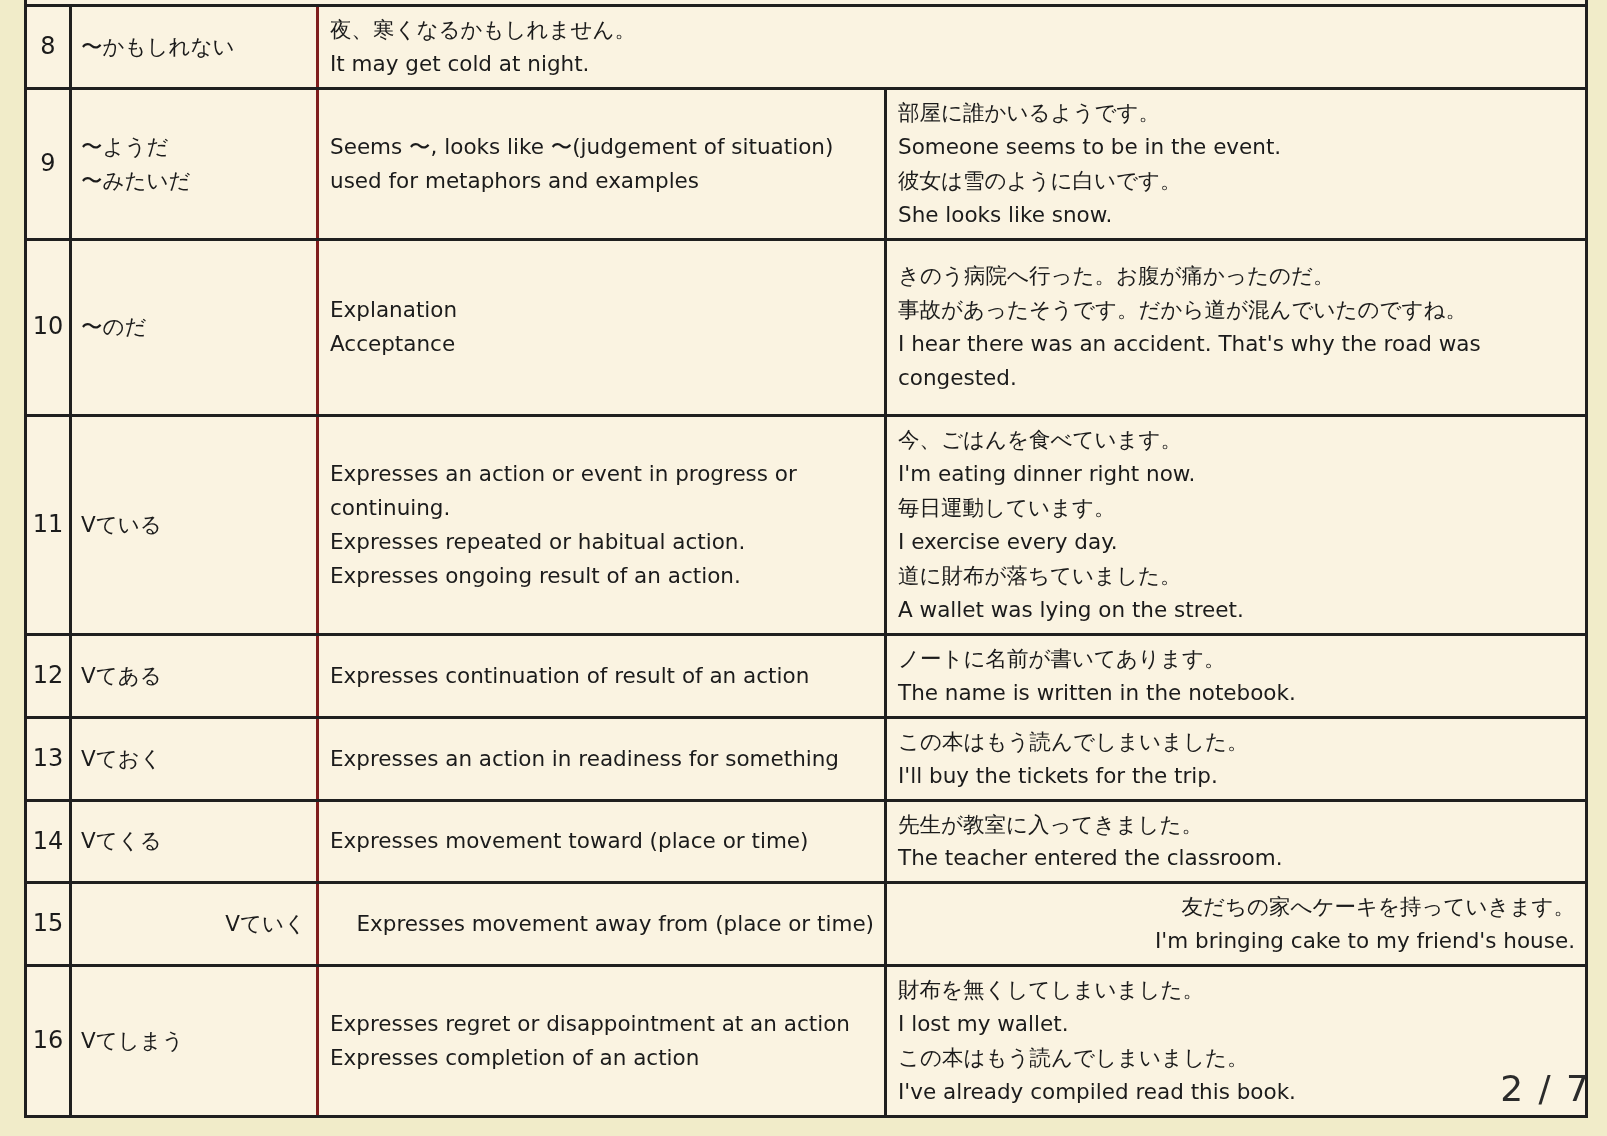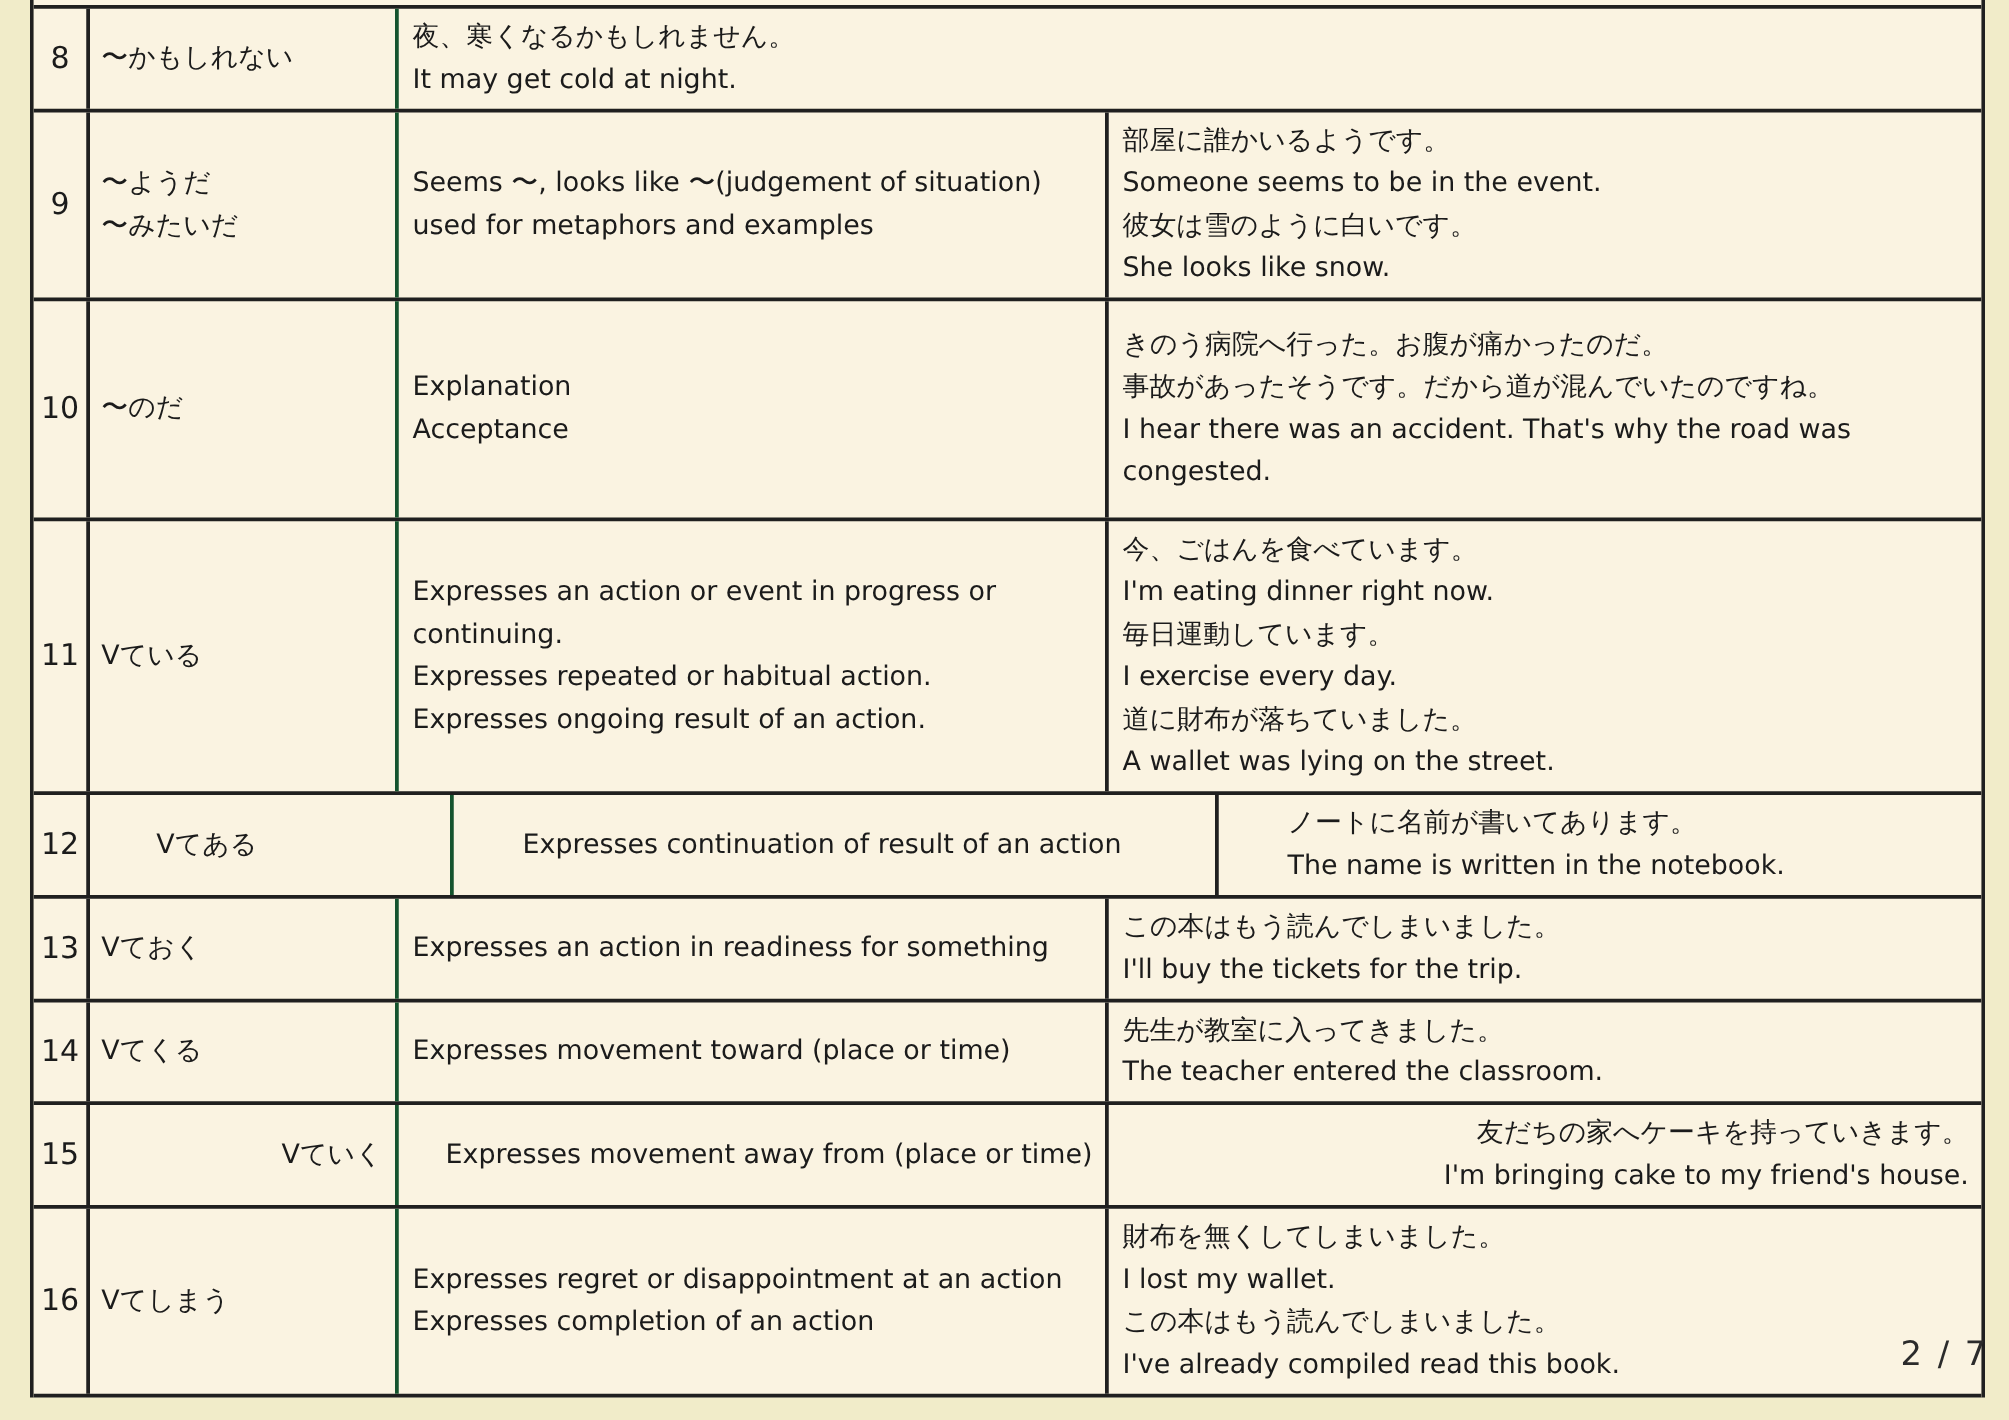--- a/index.html
+++ b/index.html
@@ -40,46 +40,46 @@
     font-size:21.5px;
     line-height:1.58;
   }
   .cell.num{
     border-right:3px solid #1f1f1f;
     align-items:center;
     padding:4px 2px;
     font-size:24px;
   }
   .cell.grammar{
-    border-right:3px solid #14532d;
+    border-right:3px solid #7f1d1d;
     white-space:pre-line;
     padding-left:9px;
   }
   .cell.meaning{
     border-right:3px solid #1f1f1f;
     white-space:pre-line;
     padding-left:11px;
   }
   .cell.examples{padding-left:11px;}
   .cell.examples .ex-line{min-height:1.58em;}
   
   .h-r8 {min-height:74px;}
   .h-r9 {min-height:144px;}
   .h-r10{min-height:176px;}
   .h-r11{min-height:210px;}
-  .h-r12{min-height:74px;gap:44px;}
+  .h-r12{min-height:74px;}
   .h-r13{min-height:76px;}
   .h-r14{min-height:75px;}
   .h-r15{min-height:75px;text-align:right;}
   .h-r16{min-height:148px;}
   .page-footer{
     position:absolute;
     right:16px;
     top:1068px;
-    font-size:27px;
+    font-size:36px;
     letter-spacing:2px;
     color:#2b2b2b;
   }
 </style>
 </head>
 <body>
 
 <div class="table-wrap">
   <div class="top-sliver"></div>
 

